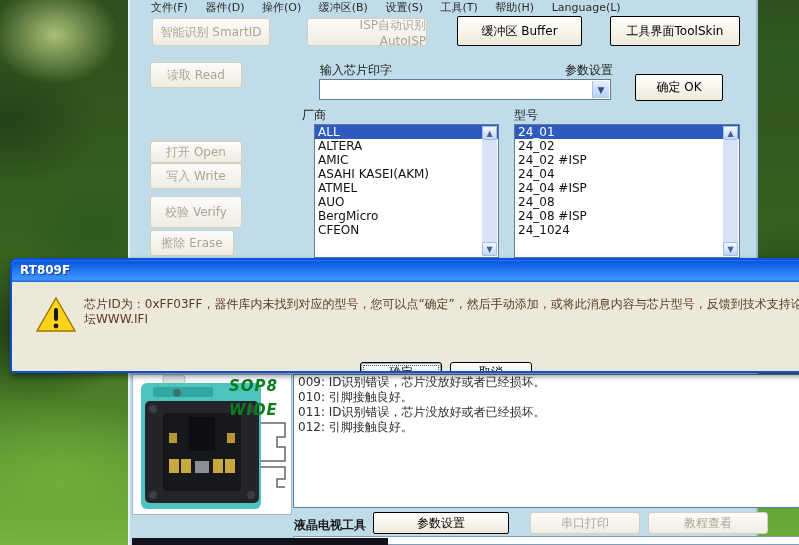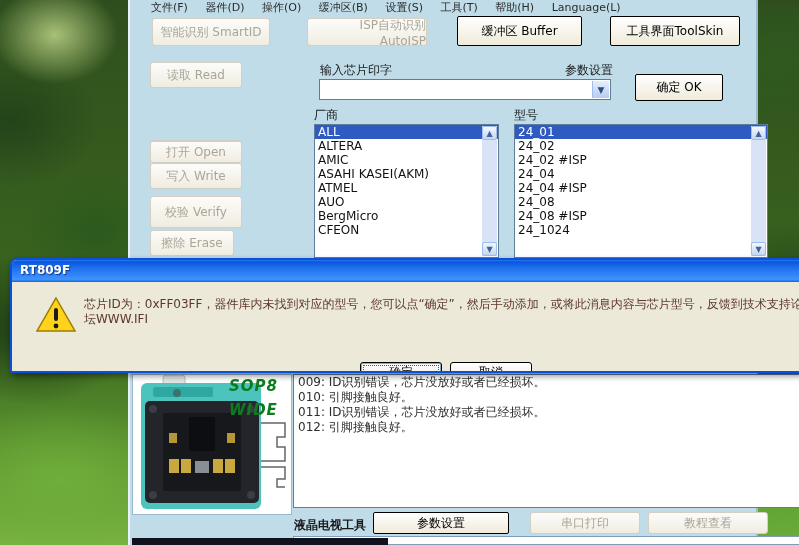--- a/index.html
+++ b/index.html
@@ -124,39 +124,39 @@
     <div class="abs label" style="left:190px; top:62px;">输入芯片印字</div>
     <div class="abs label" style="left:435px; top:62px;">参数设置</div>
 
     <div class="abs combo" style="left:189px; top:79px; width:292px; height:21px;">
       <span style="font-size:12px; line-height:19px; padding-left:3px;"></span>
       <span class="combo-arrow">▼</span>
     </div>
 
     <div class="abs btn-dark" style="left:505px; top:74px; width:88px; height:27px;">确定 OK</div>
 
-    <div class="abs label" style="left:184px; top:107px;">厂商</div>
+    <div class="abs label" style="left:172px; top:107px;">厂商</div>
     <div class="abs label" style="left:384px; top:107px;">型号</div>
 
     <div class="abs listbox" style="left:184px; top:124px; width:185px; height:134px;">
       <div class="list-row selected">ALL</div>
       <div class="list-row">ALTERA</div>
       <div class="list-row">AMIC</div>
       <div class="list-row">ASAHI KASEI(AKM)</div>
       <div class="list-row">ATMEL</div>
       <div class="list-row">AUO</div>
       <div class="list-row">BergMicro</div>
       <div class="list-row">CFEON</div>
       <div class="vscroll">
         <div class="scroll-btn up">▲</div>
         <div class="scroll-btn down">▼</div>
       </div>
     </div>
 
-    <div class="abs listbox" style="left:384px; top:124px; width:254px; height:134px;">
+    <div class="abs listbox" style="left:384px; top:124px; width:226px; height:134px;">
       <div class="list-row selected">24_01</div>
       <div class="list-row">24_02</div>
       <div class="list-row">24_02 #ISP</div>
       <div class="list-row">24_04</div>
       <div class="list-row">24_04 #ISP</div>
       <div class="list-row">24_08</div>
       <div class="list-row">24_08 #ISP</div>
       <div class="list-row">24_1024</div>
       <div class="vscroll">
         <div class="scroll-btn up">▲</div>

